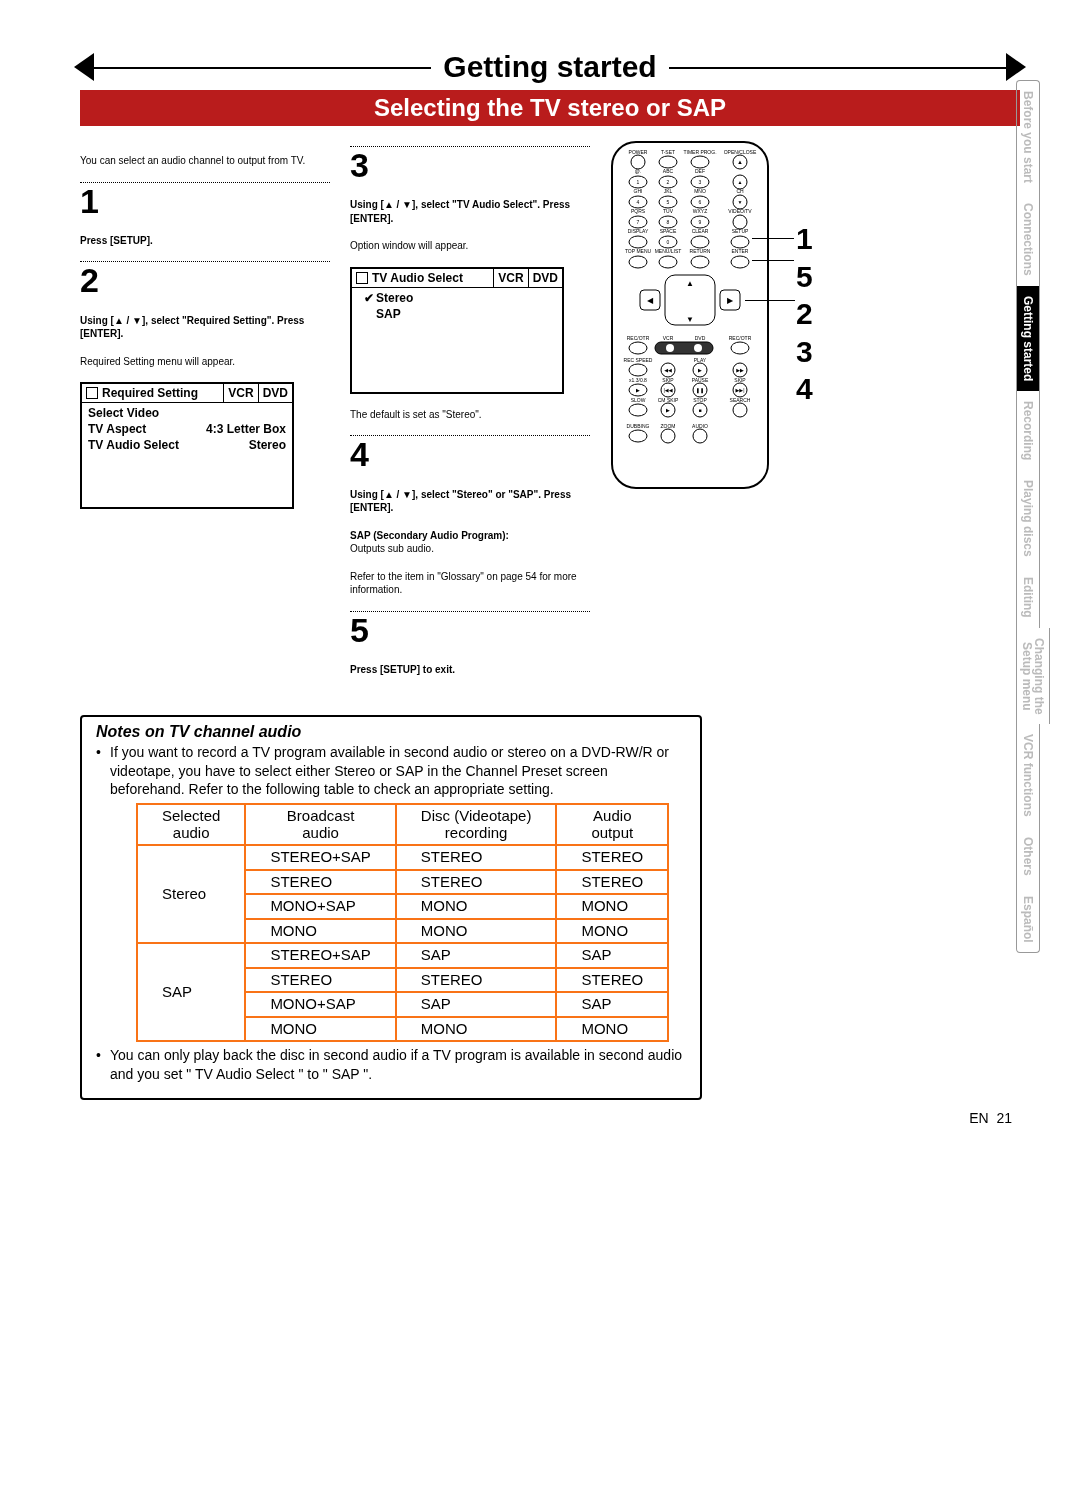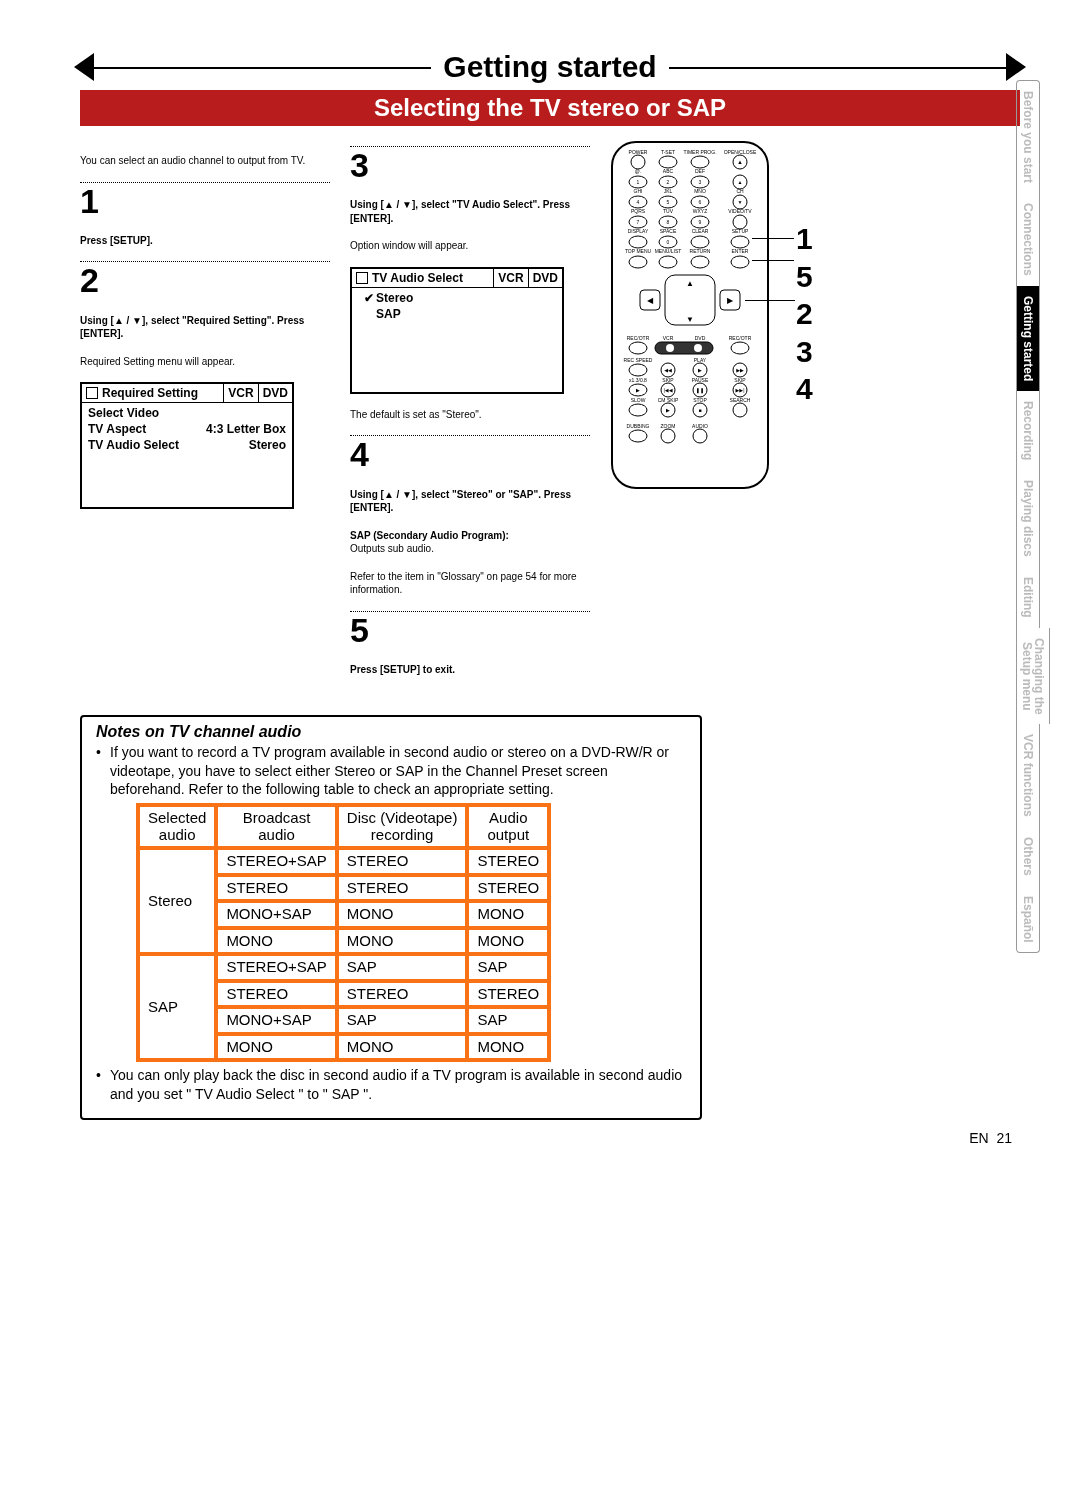--- a/index.html
+++ b/index.html
@@ -112,22 +112,22 @@
   }
   .notes-title { font-style: italic; font-weight: bold; font-size: 16px; margin: 0 0 2px 0;}
   .bullet { display:flex; font-size:14px; line-height:1.35;}
   .bullet .dot { width: 14px; flex-shrink:0;}
   .audio-table {
     border-collapse: collapse;
     font-size: 15px;
     margin: 4px 0 4px 40px;
   }
   .audio-table td, .audio-table th {
-    border: 4px solid #f97316;
-    padding: 3px 8px;
+    border: 2px solid #f97316;
+    padding: 3px 24px;
     text-align: left;
     font-weight: normal;
     line-height: 1.1;
   }
   .audio-table th { text-align: center; }
   
   .side-tabs {
     position: absolute;
     right: 38px;
     top: 80px;

